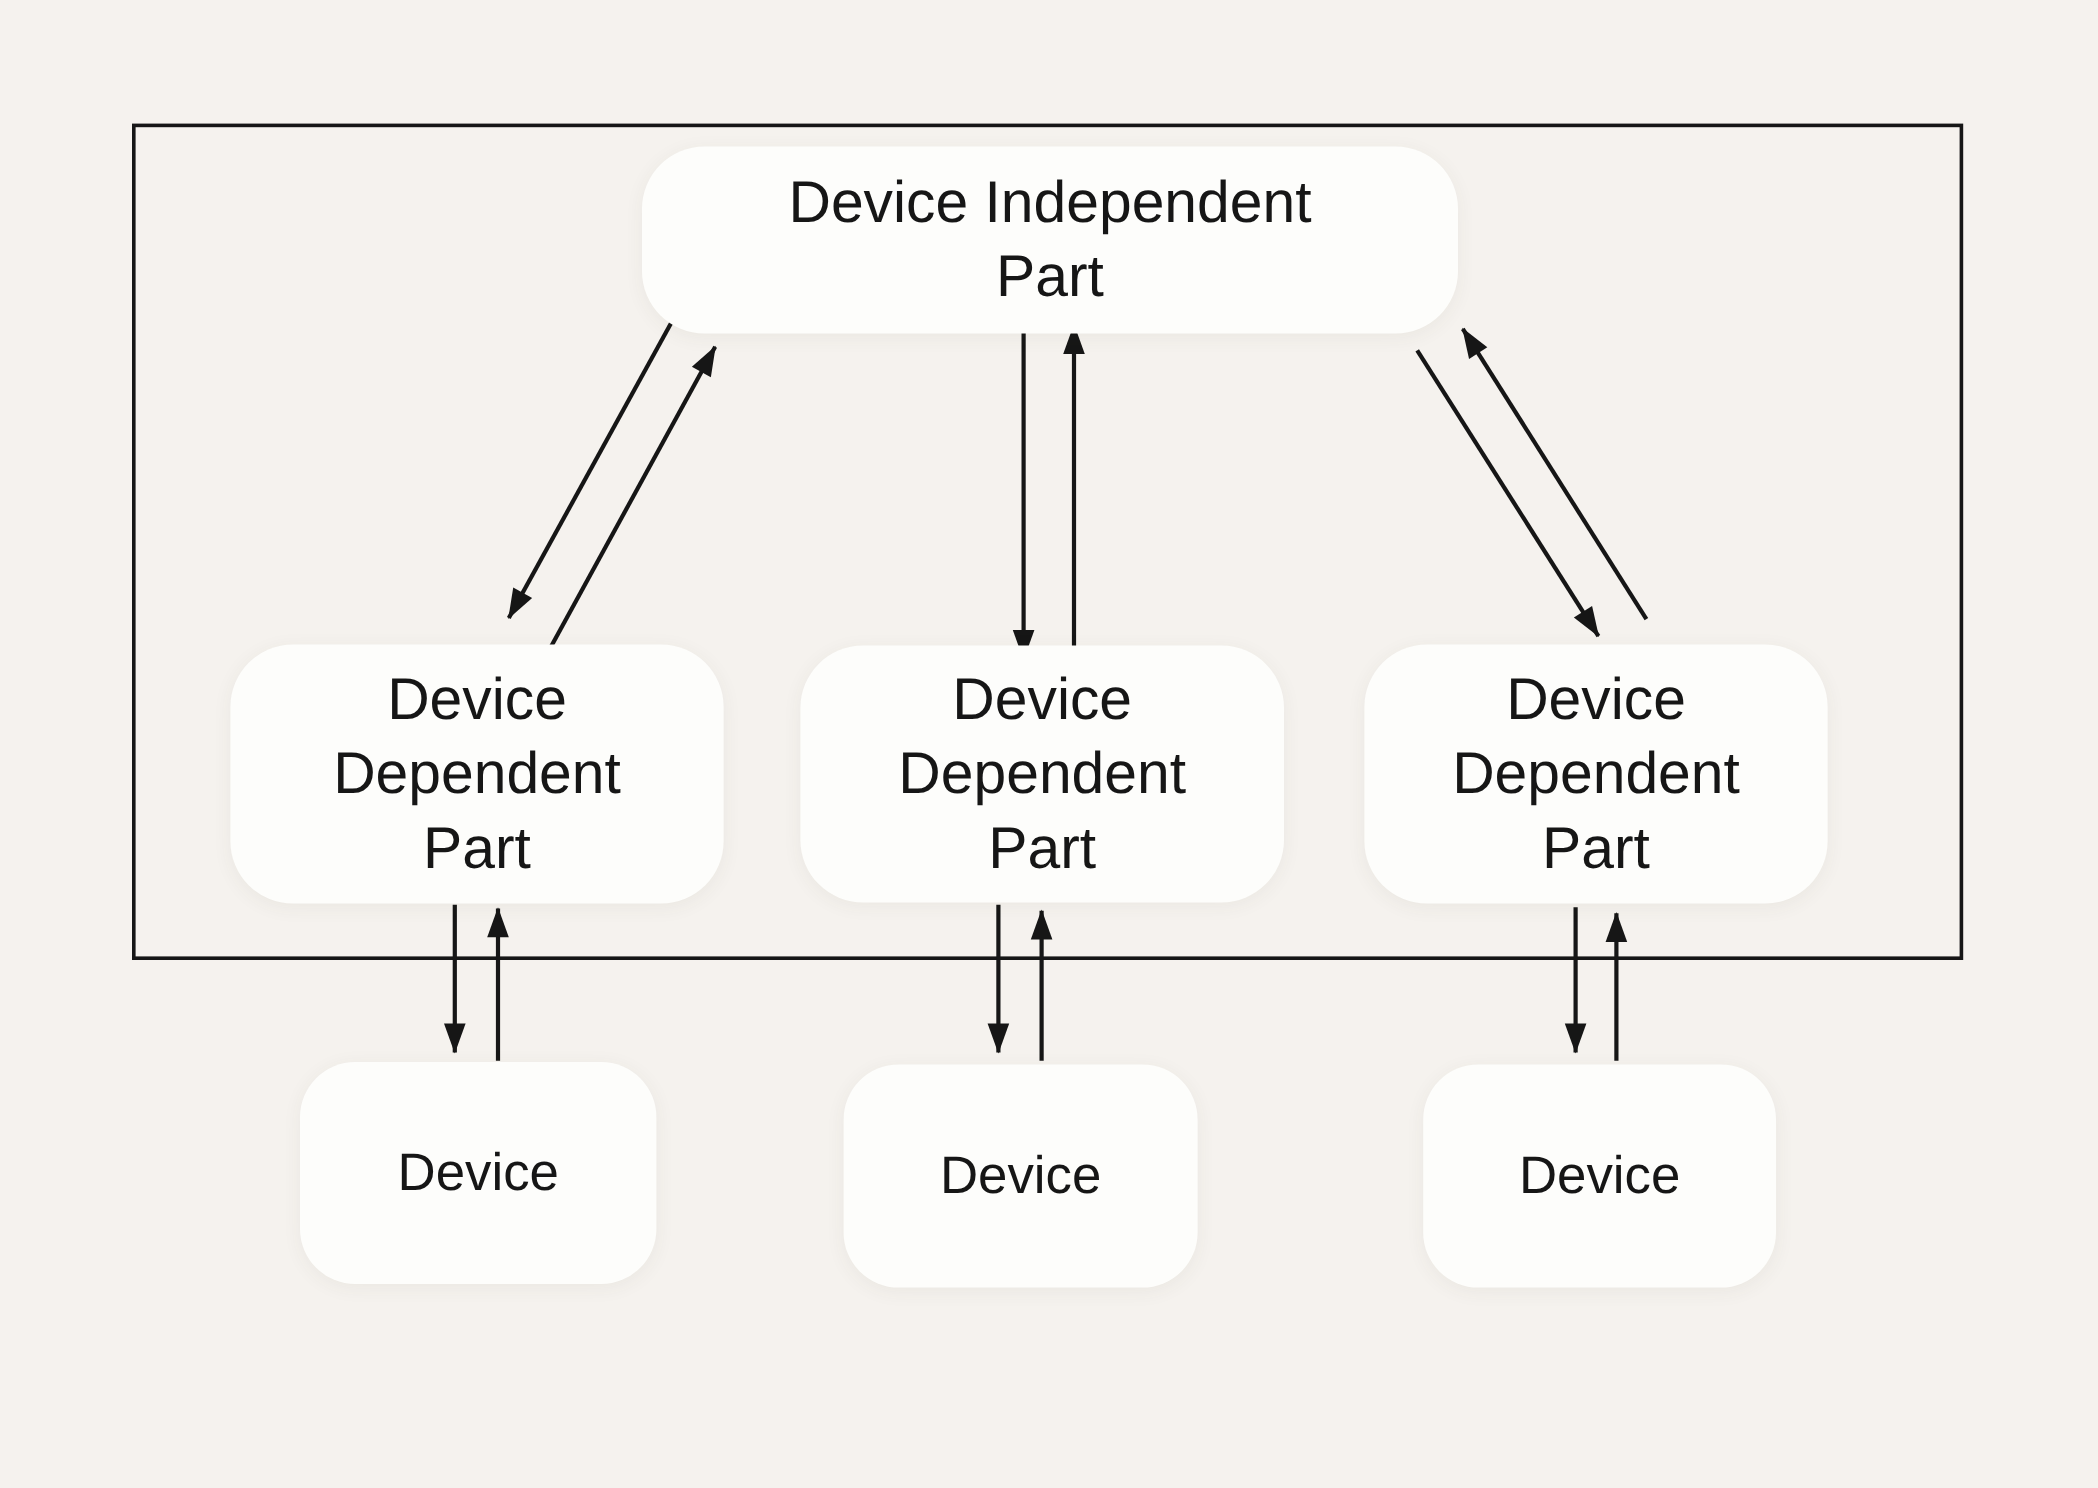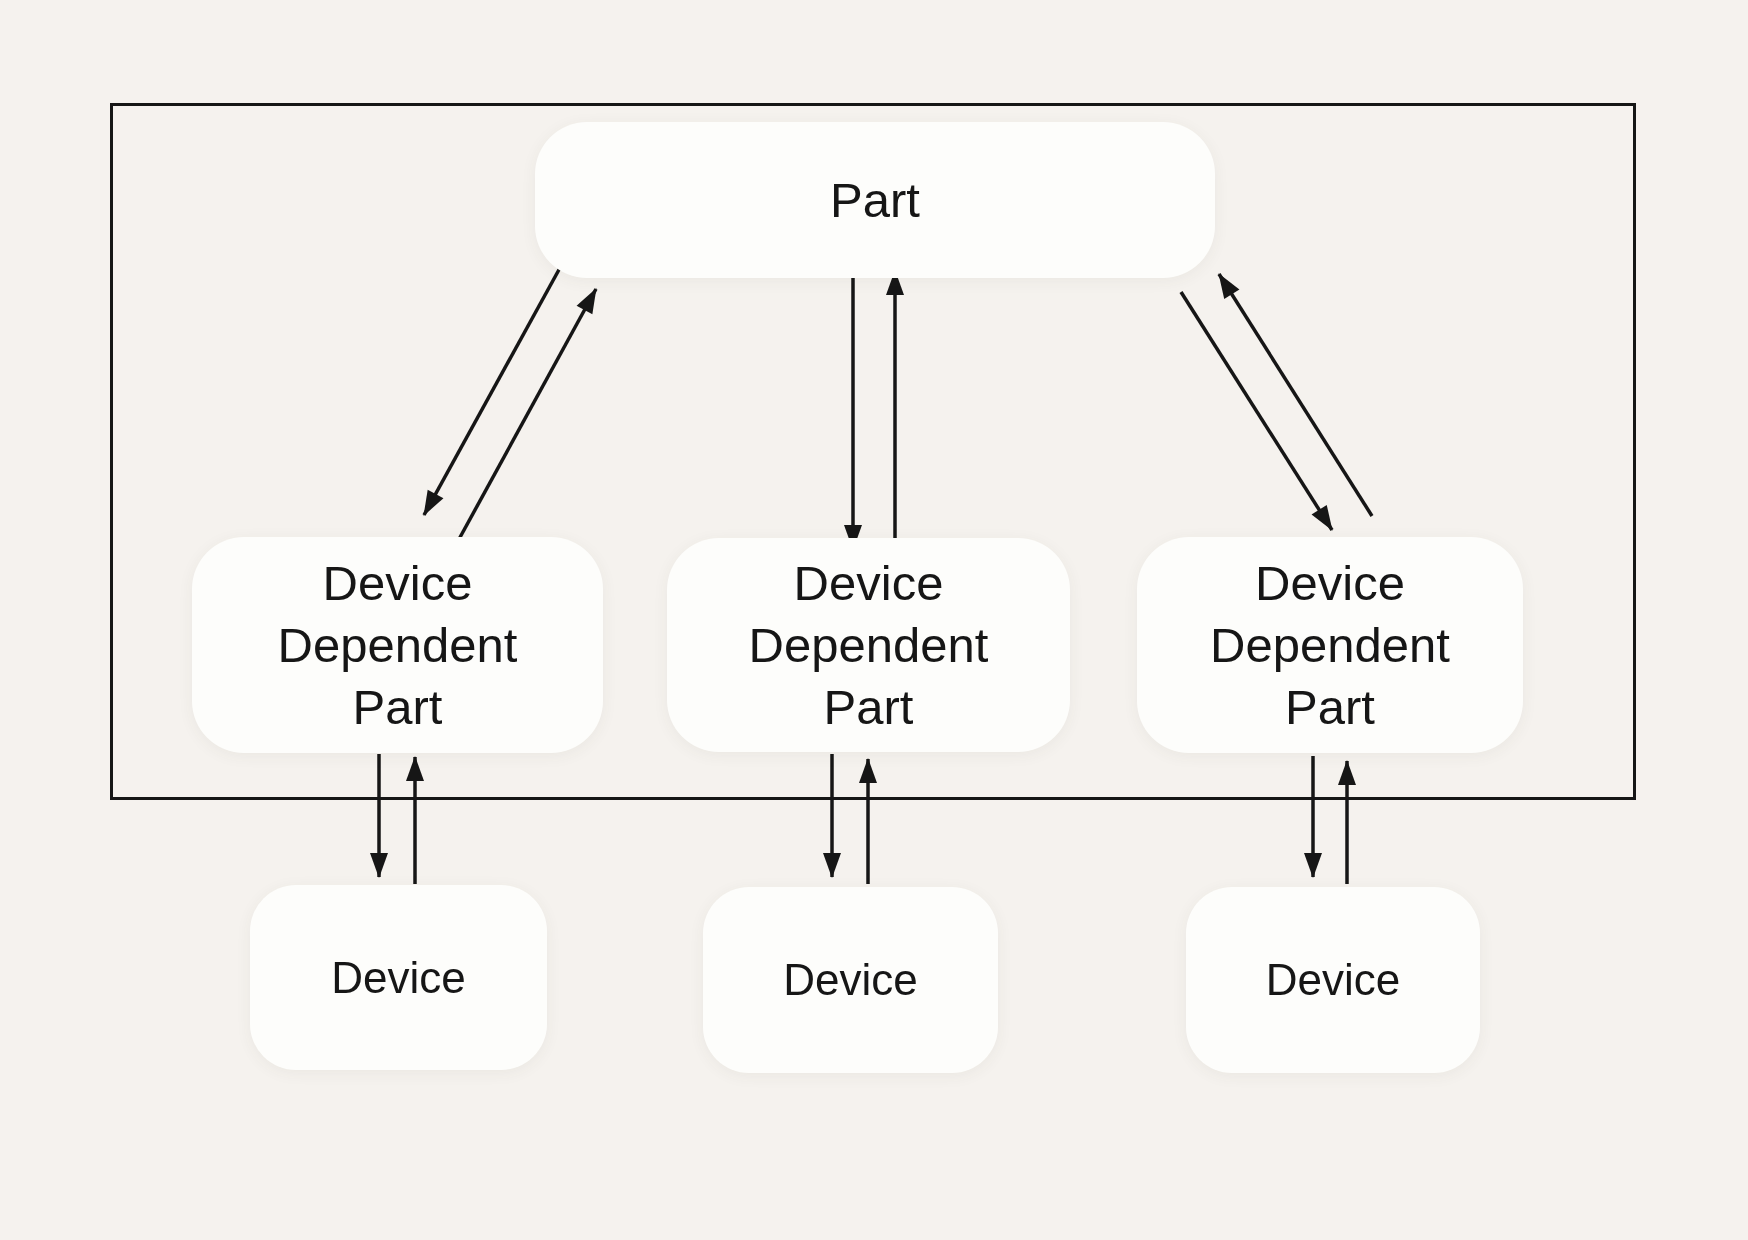--- a/index.html
+++ b/index.html
@@ -77,20 +77,21 @@
     <line x1="415" y1="884" x2="415" y2="757" marker-end="url(#ah)"></line>
 
     <line x1="832" y1="754" x2="832" y2="877" marker-end="url(#ah)"></line>
     <line x1="868" y1="884" x2="868" y2="759" marker-end="url(#ah)"></line>
 
     <line x1="1313" y1="756" x2="1313" y2="877" marker-end="url(#ah)"></line>
     <line x1="1347" y1="884" x2="1347" y2="761" marker-end="url(#ah)"></line>
   </svg>
 
   <div class="node node-big" id="node-independent">
+    <span class="line">Device Independent</span>
     <span class="line">Part</span>
   </div>
 
   <div class="node node-big" id="node-dep-left">
     <span class="line">Device</span>
     <span class="line">Dependent</span>
     <span class="line">Part</span>
   </div>
 
   <div class="node node-big" id="node-dep-middle">

